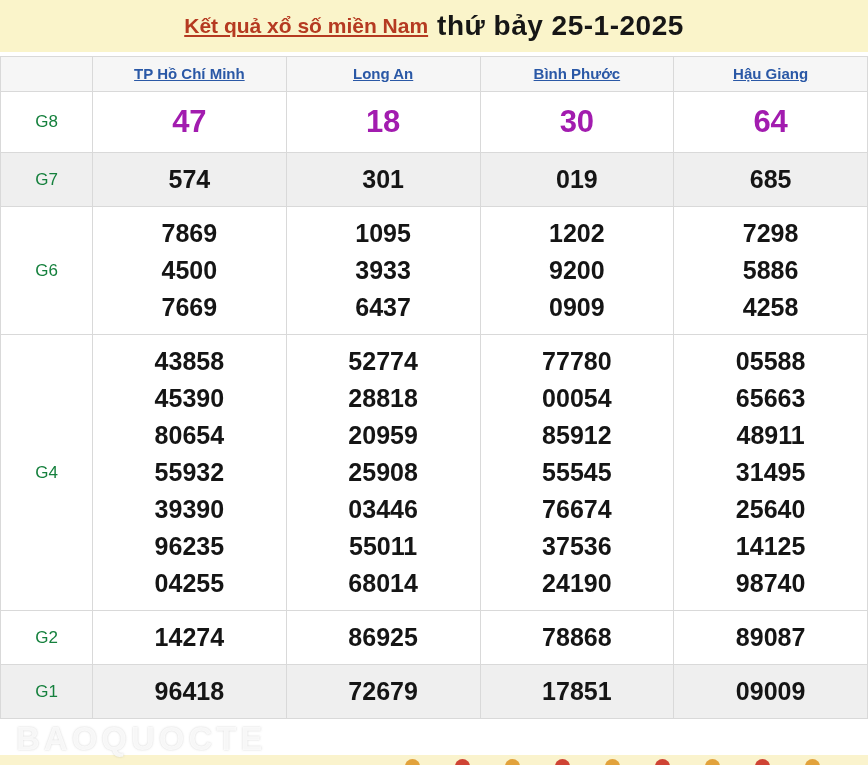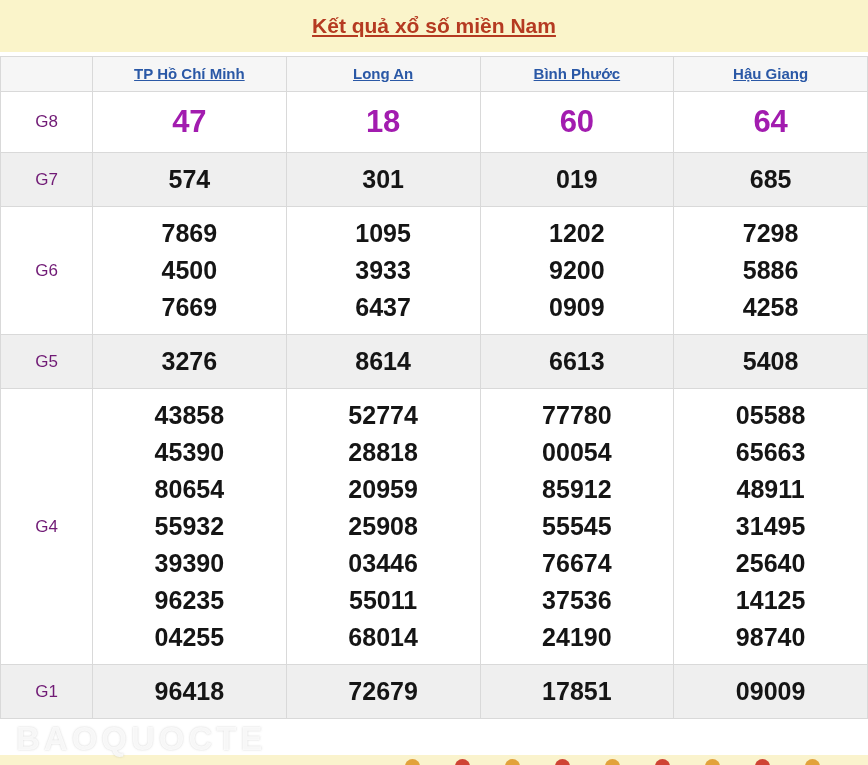--- a/index.html
+++ b/index.html
@@ -14,21 +14,21 @@
   .banner .date { color:#161616; font-weight:bold; font-size:28px; letter-spacing:0.5px; }
 
   
   table { width:868px; border-collapse:collapse; table-layout:fixed; margin-top:4px;
     border:1px solid #d6d6d6; }
   col.c-label { width:92px; }
   td, th { border:1px solid #d9d9d9; text-align:center; vertical-align:middle; padding:8px; }
   thead th { height:29px; background:#f6f6f6; }
   thead a { color:#2a58a6; font-weight:bold; font-size:15px; text-decoration:underline; }
   tr.shaded td { background:#efefef; }
-  .label-cell { font-size:17px; color:#701a75; font-weight:normal;margin-left:24px; }
+  .label-cell { font-size:17px; color:#15803d; font-weight:normal;margin-left:24px; }
   .num { font-weight:bold; font-size:25px; color:#151515; line-height:37px; }
   .red-big .num { color:#a21caf; font-size:31px; line-height:44px; }
   .red-special .num { color:#d43a2f; font-size:27px; line-height:36px; }
 
   
   .watermark { position:absolute; left:16px; top:720px; z-index:6;
     font-weight:bold; font-size:33px; letter-spacing:4px;
     color:rgba(255,255,255,0.82); text-shadow:0 0 2px rgba(120,120,120,0.35);
     pointer-events:none; white-space:nowrap; }
 
@@ -38,20 +38,21 @@
   .bottom-strip .dot { position:absolute; top:4px; width:15px; height:15px;
     border-radius:50%; }
 </style>
 </head>
 <body>
 
 <div class="page">
 
   <div class="banner">
     <a href="#">Kết quả xổ số miền Nam</a>
+    <span class="date">thứ bảy 25-1-2025</span>
   </div>
 
   <table>
     <colgroup>
       <col class="c-label">
         <col>
         <col>
         <col>
         <col>
     </colgroup>
@@ -71,21 +72,21 @@
     <tbody id="table-body">
         <tr>
           <td class="label-cell">G8</td>
           <td class="red-big">
             <div class="num">47</div>
           </td>
           <td class="red-big">
             <div class="num">18</div>
           </td>
           <td class="red-big">
-            <div class="num">60</div>
+            <div class="num">30</div>
           </td>
           <td class="red-big">
             <div class="num">64</div>
           </td>
         </tr>
         <tr class="shaded">
           <td class="label-cell">G7</td>
           <td class="">
             <div class="num">574</div>
           </td>
@@ -113,35 +114,20 @@
           </td>
           <td class="">
             <div class="num">1202</div>
             <div class="num">9200</div>
             <div class="num">0909</div>
           </td>
           <td class="">
             <div class="num">7298</div>
             <div class="num">5886</div>
             <div class="num">4258</div>
-          </td>
-        </tr>
-        <tr class="shaded">
-          <td class="label-cell">G5</td>
-          <td class="">
-            <div class="num">3276</div>
-          </td>
-          <td class="">
-            <div class="num">8614</div>
-          </td>
-          <td class="">
-            <div class="num">6613</div>
-          </td>
-          <td class="">
-            <div class="num">5408</div>
           </td>
         </tr>
         <tr>
           <td class="label-cell">G4</td>
           <td class="">
             <div class="num">43858</div>
             <div class="num">45390</div>
             <div class="num">80654</div>
             <div class="num">55932</div>
             <div class="num">39390</div>
@@ -167,20 +153,35 @@
             <div class="num">24190</div>
           </td>
           <td class="">
             <div class="num">05588</div>
             <div class="num">65663</div>
             <div class="num">48911</div>
             <div class="num">31495</div>
             <div class="num">25640</div>
             <div class="num">14125</div>
             <div class="num">98740</div>
+          </td>
+        </tr>
+        <tr>
+          <td class="label-cell">G2</td>
+          <td class="">
+            <div class="num">14274</div>
+          </td>
+          <td class="">
+            <div class="num">86925</div>
+          </td>
+          <td class="">
+            <div class="num">78868</div>
+          </td>
+          <td class="">
+            <div class="num">89087</div>
           </td>
         </tr>
         <tr class="shaded">
           <td class="label-cell">G1</td>
           <td class="">
             <div class="num">96418</div>
           </td>
           <td class="">
             <div class="num">72679</div>
           </td>

